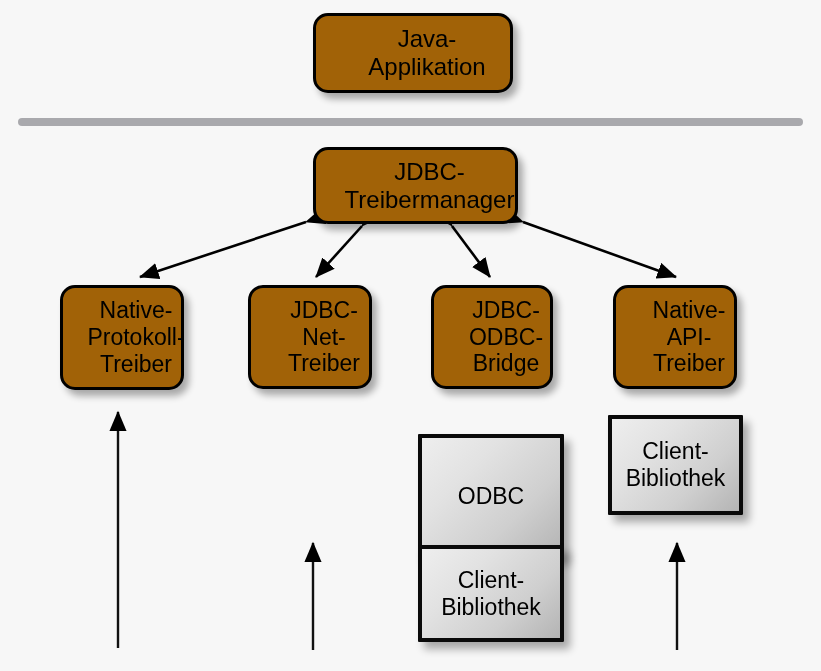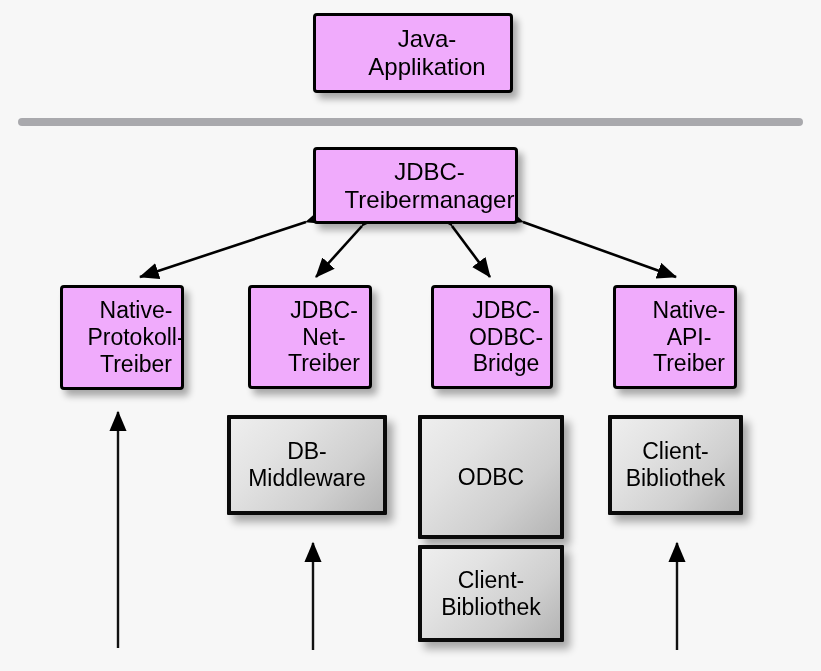--- a/index.html
+++ b/index.html
@@ -16,44 +16,44 @@
     position:absolute;
     box-sizing:border-box;
     display:flex;align-items:center;justify-content:center;
     text-align:center;
     color:#000;
     line-height:1.16;
     white-space:pre-line;
     z-index:3;
   }
   .node.rounded{
-    background:#f0abfc;
+    background:#a16207;
     border:3px solid #000000;
-    border-radius:4px;
+    border-radius:15px;
     box-shadow:5px 6px 7px rgba(0,0,0,.32);
     padding-left:28px;
   }
   .node.flat{
     border:4px solid #0a0a0a;
     border-radius:1px;
     background:linear-gradient(135deg,#eeeeee 0%,#e2e2e2 32%,#cfcfcf 68%,#b4b4b4 100%);
     box-shadow:6px 7px 8px rgba(0,0,0,.33);
   }
 
   
   #n-java          {left:313px;top:13px;width:200px;height:80px;font-size:24px;}
   #n-manager       {left:313px;top:147px;width:205px;height:77px;font-size:24px;}
 
   #n-native-proto  {left:60px;top:285px;width:124px;height:105px;font-size:23px;}
   #n-jdbc-net      {left:248px;top:285px;width:124px;height:104px;font-size:23px;}
   #n-jdbc-odbc     {left:431px;top:285px;width:122px;height:104px;font-size:23px;}
   #n-native-api    {left:613px;top:285px;width:124px;height:104px;font-size:23px;}
 
   #n-db-middleware {left:227px;top:415px;width:160px;height:100px;font-size:23px;}
-  #n-odbc          {left:418px;top:415px;width:146px;height:124px;font-size:23px;}
+  #n-odbc          {left:418px;top:434px;width:146px;height:124px;font-size:23px;}
   #n-clientlib-r   {left:608px;top:415px;width:135px;height:100px;font-size:23px;}
   #n-clientlib-b   {left:418px;top:545px;width:146px;height:97px;font-size:23px;}
 
   
   #api-line{
     position:absolute;left:18px;top:118px;width:785px;height:8px;
     background:#a9a9ad;border-radius:4px;z-index:1;
   }
   #api-label{
     position:absolute;left:650px;top:83px;
@@ -111,22 +111,20 @@
 Treiber</div>
 
   <div id="n-jdbc-odbc" class="node rounded">JDBC-
 ODBC-
 Bridge</div>
 
   <div id="n-native-api" class="node rounded">Native-
 API-
 Treiber</div>
 
-  <div id="n-db-middleware" class="node flat">DB-
-Middleware</div>
 
   <div id="n-odbc" class="node flat">ODBC</div>
 
   <div id="n-clientlib-r" class="node flat">Client-
 Bibliothek</div>
 
   <div id="n-clientlib-b" class="node flat">Client-
 Bibliothek</div>
 
 </div>

